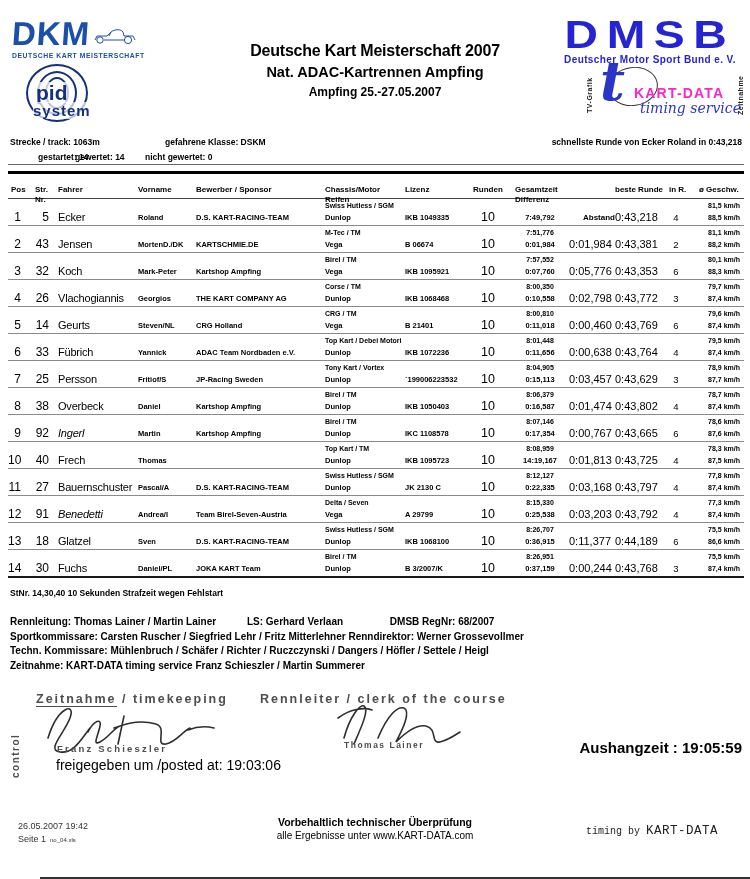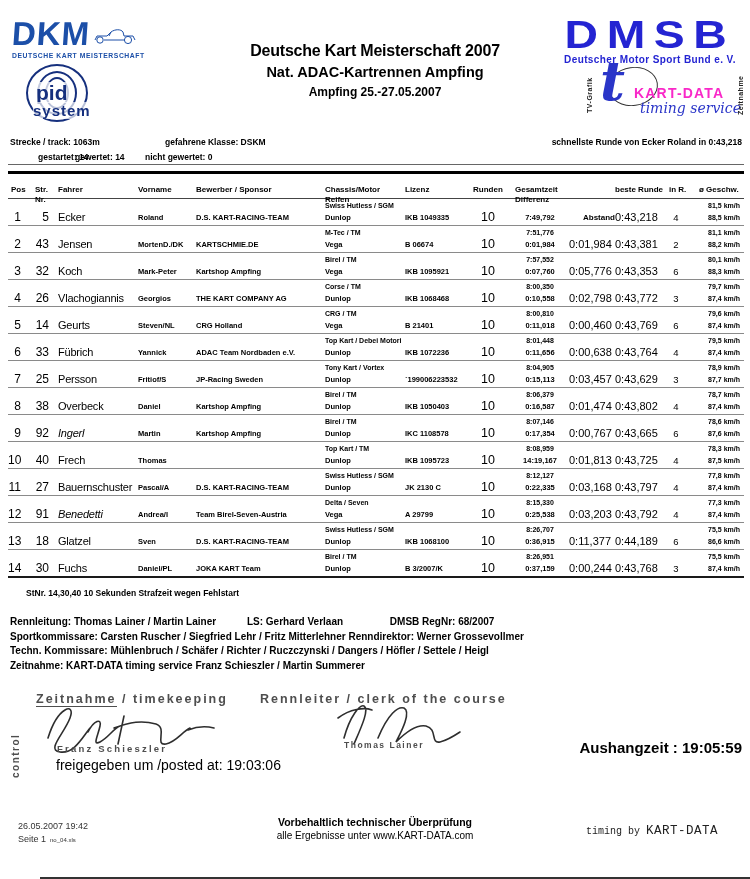--- a/index.html
+++ b/index.html
@@ -79,21 +79,21 @@
   .thead .c-abs{text-align:right;padding-left:6px;padding-right:0;margin-top:28px;}
   .thead .c-bes{text-align:left;padding-right:0;}
   .thead .c-inr{text-align:left;padding-left:4px;}
   .thead .c-vel{text-align:left;padding-left:12px;padding-right:0;}
   .f-pos,.f-nr{font-size:12px;} .f-name{font-size:11px;letter-spacing:-0.2px;}
   .f-small{font-size:7.5px;font-weight:bold;} .f-small7{font-size:7px;font-weight:bold;}
   .f-laps{font-size:12.5px;} .f-gap,.f-best{font-size:11px;} .f-inr{font-size:9.5px;}
   .italic{font-style:italic;}
 
   
-  .penalty{position:absolute;top:588px;left:10px;font-size:8.5px;font-weight:bold;margin-left:16px;}
+  .penalty{position:absolute;top:588px;left:10px;font-size:8.5px;font-weight:bold;}
   .officials{position:absolute;top:615px;left:10px;font-size:10px;font-weight:bold;line-height:14.5px;}
   .off-l1 span{display:inline-block;}
   .off-l1 .s2{margin-left:28px;} .off-l1 .s3{margin-left:44px;}
 
   
   .stamp{color:var(--stamp_gray,#4e4e4e);font-weight:bold;letter-spacing:2px;font-size:12.5px;white-space:nowrap;}
   .control{position:absolute;left:10px;top:700px;height:78px;writing-mode:vertical-rl;
            transform:rotate(180deg);color:var(--stamp_gray,#4e4e4e);font-weight:bold;
            font-size:10px;letter-spacing:1.5px;}
   .sig-left-title{position:absolute;left:36px;top:692px;}

